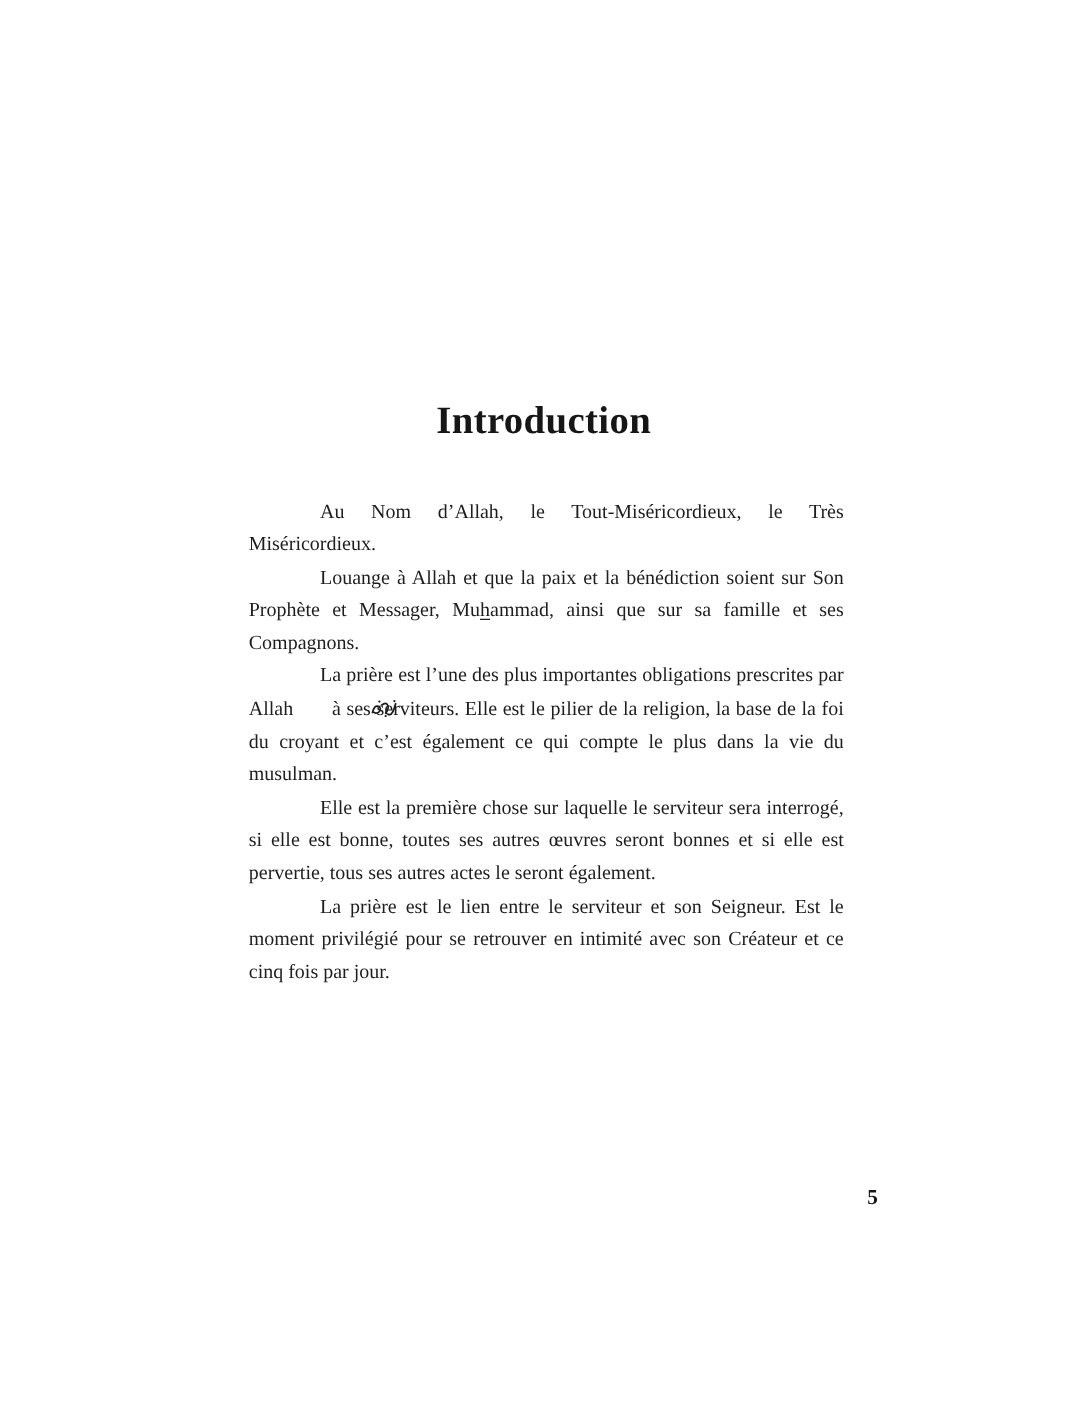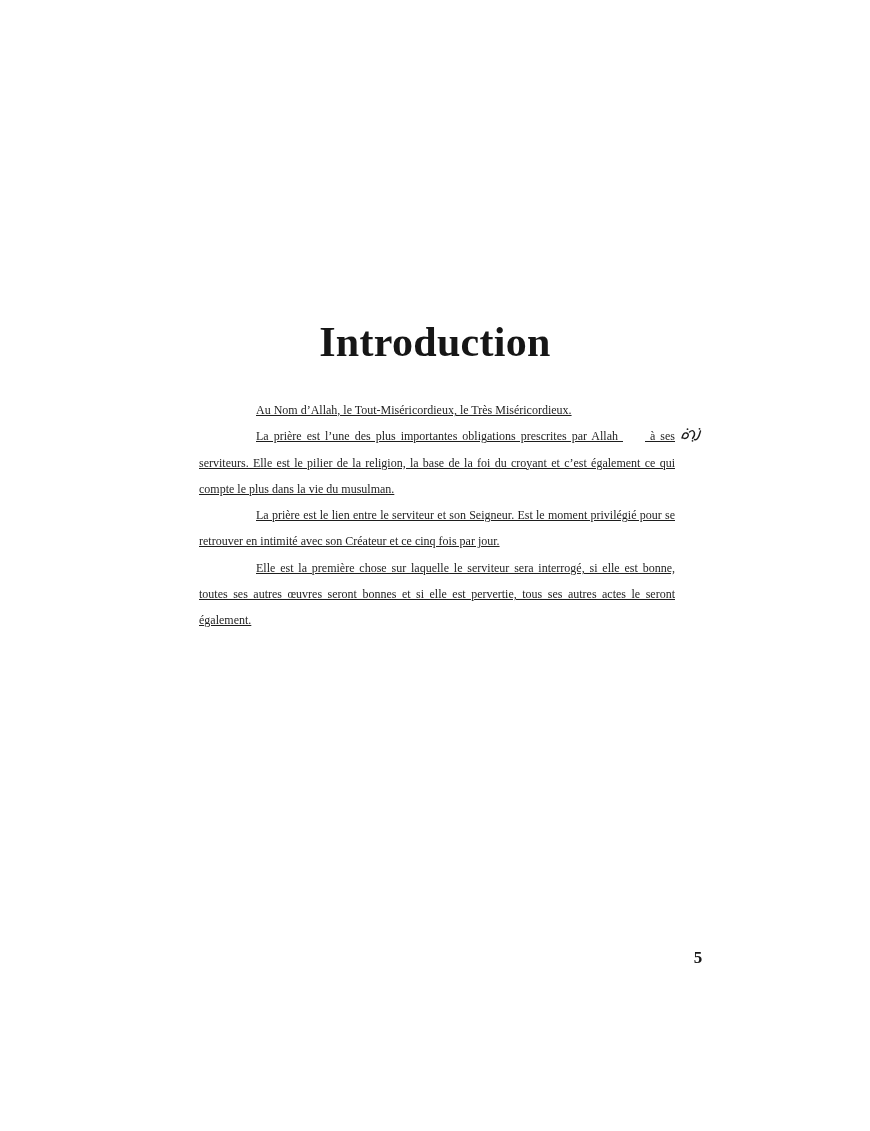--- a/index.html
+++ b/index.html
@@ -16,35 +16,34 @@
     font-family: "Liberation Serif", "DejaVu Serif", serif;
     color: #1e1e1e;
   }
   .title {
     position: absolute;
     top: 318px;
     left: 0;
     width: 870px;
     margin: 0;
     text-align: center;
-    font-size: 42px;
+    font-size: 31px;
     font-weight: 700;
     letter-spacing: 0.3px;
     color: #161616;
   }
   .body-text {
     position: absolute;
     top: 397px;
     left: 199px;
     width: 476px;
-    font-size: 12px;
+    font-size: 16px;
     line-height: 26.3px;
     text-align: justify;
     color: #1e1e1e;
-    text-decoration: underline;
   }
   .body-text p {
     margin: 0;
     padding: 0;
     text-indent: 57px;
   }
   .u-letter {
     text-decoration: underline;
     text-underline-offset: 2px;
   }
@@ -74,33 +73,34 @@
 <body>
 
 <div class="page">
 
   <h1 class="title">Introduction</h1>
 
   <div class="body-text">
 
     <p>Au Nom d’Allah, le Tout-Miséricordieux, le Très Miséricordieux.</p>
 
+    <p><span>Louange à Allah et que la paix et la bénédiction soient sur Son Prophète et Messager, Mu</span><span class="u-letter">h</span><span>ammad, ainsi que sur sa famille et ses Compagnons.</span></p>
 
     <p><span>La prière est l’une des plus importantes obligations prescrites par Allah </span><span class="honorific-wrap" title="ﷻ"><svg viewBox="0 0 22 16" xmlns="http://www.w3.org/2000/svg" fill="none" stroke="#1e1e1e" stroke-width="1.4" stroke-linecap="round">
             <path d="M2,11 q1.5,-6 4.5,-5 q3,1 1,4.2 q-2,2 -4.2,0.8"></path>
             <path d="M9.5,5 q3.5,-3 4.8,0.5 q1,3 -1.8,6"></path>
             <path d="M14.5,12.5 q3.5,1.5 6,-8.5"></path>
             <circle cx="7.5" cy="2.2" r="0.9" fill="#1e1e1e" stroke="none"></circle>
             <circle cx="12.5" cy="13.8" r="0.9" fill="#1e1e1e" stroke="none"></circle>
             <circle cx="19.5" cy="1.8" r="0.9" fill="#1e1e1e" stroke="none"></circle>
           </svg></span><span> à ses serviteurs. Elle est le pilier de la religion, la base de la foi du croyant et c’est également ce qui compte le plus dans la vie du musulman.</span></p>
 
+    <p>Elle est la première chose sur laquelle le serviteur sera interrogé, si elle est bonne, toutes ses autres œuvres seront bonnes et si elle est pervertie, tous ses autres actes le seront également.</p>
+
     <p>La prière est le lien entre le serviteur et son Seigneur. Est le moment privilégié pour se retrouver en intimité avec son Créateur et ce cinq fois par jour.</p>
-
-    <p>Elle est la première chose sur laquelle le serviteur sera interrogé, si elle est bonne, toutes ses autres œuvres seront bonnes et si elle est pervertie, tous ses autres actes le seront également.</p>
 
 
 
   </div>
 
   <div class="page-number">5</div>
 
 </div>
 
 </body></html>

